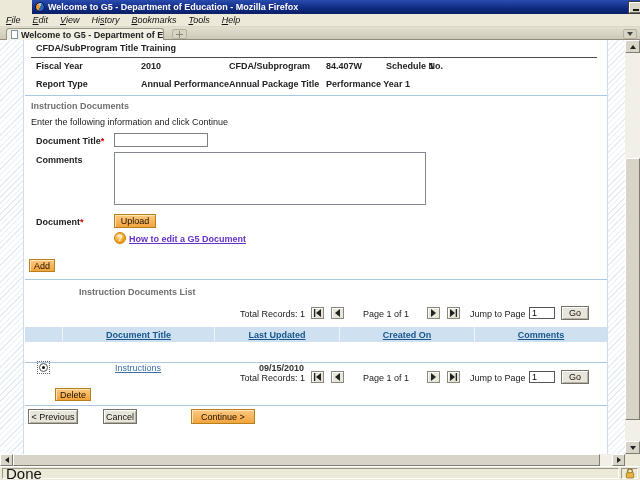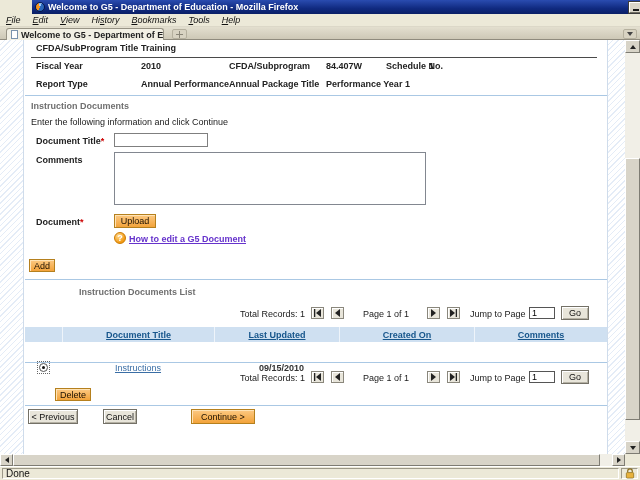--- a/index.html
+++ b/index.html
@@ -105,21 +105,21 @@
           border:1px solid;border-color:#fff #7e7c73 #7e7c73 #fff;}
   .hthumb{position:absolute;top:0;left:13px;width:587px;height:12px;background:#d8d4c8;
           border:1px solid;border-color:#fff #7e7c73 #7e7c73 #fff;}
   .tri-up2{width:0;height:0;border-left:3px solid transparent;border-right:3px solid transparent;border-bottom:4px solid #222;}
   .tri-down2{width:0;height:0;border-left:3px solid transparent;border-right:3px solid transparent;border-top:4px solid #222;}
   .tri-left2{width:0;height:0;border-top:3px solid transparent;border-bottom:3px solid transparent;border-right:4px solid #222;}
   .tri-right2{width:0;height:0;border-top:3px solid transparent;border-bottom:3px solid transparent;border-left:4px solid #222;}
 
   
   .statusbar{position:absolute;left:0;top:466px;width:640px;height:14px;background:#ece9d8;
-             border-top:1px solid #fff;display:flex;align-items:center;font-size:10px;color:#111;}
+             border-top:1px solid #fff;display:flex;align-items:center;font-size:15px;color:#111;}
   .status-panel{flex:1;height:11px;margin:0 2px;border:1px solid;border-color:#9c9888 #fff #fff #9c9888;
                 line-height:9px;padding:0 3px;}
   .lock-panel{width:17px;height:11px;margin-right:2px;border:1px solid;border-color:#9c9888 #fff #fff #9c9888;
               display:flex;align-items:center;justify-content:center;}
 </style>
 </head>
 <body>
 
 <div class="window">
 

